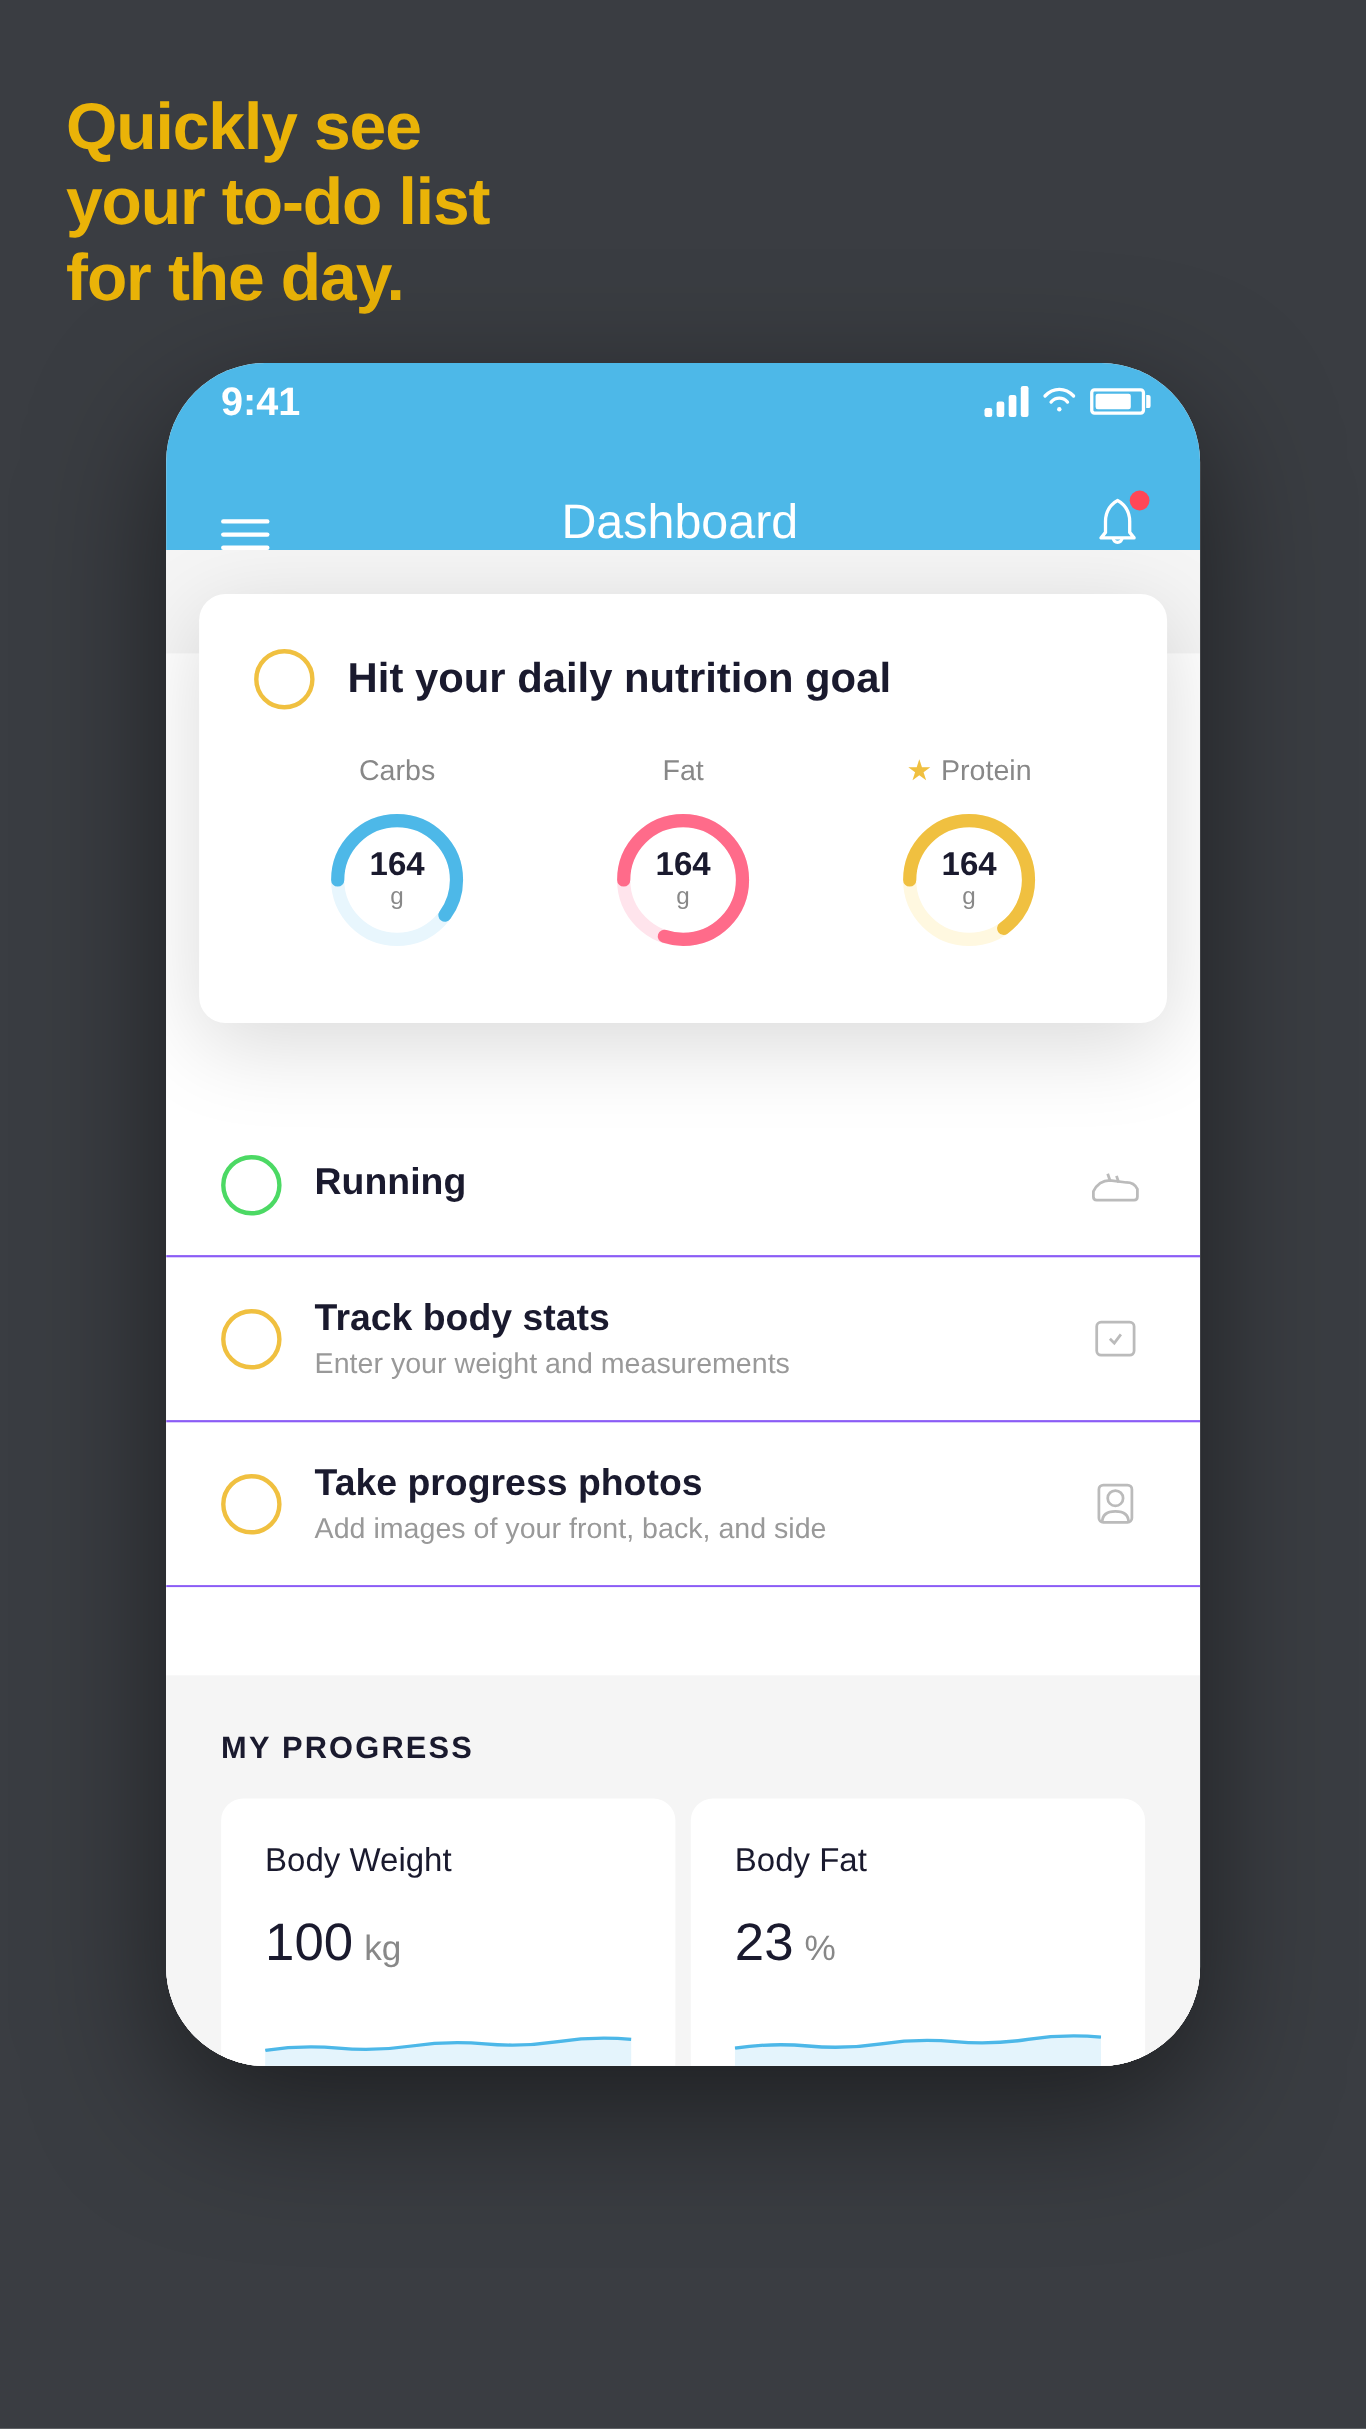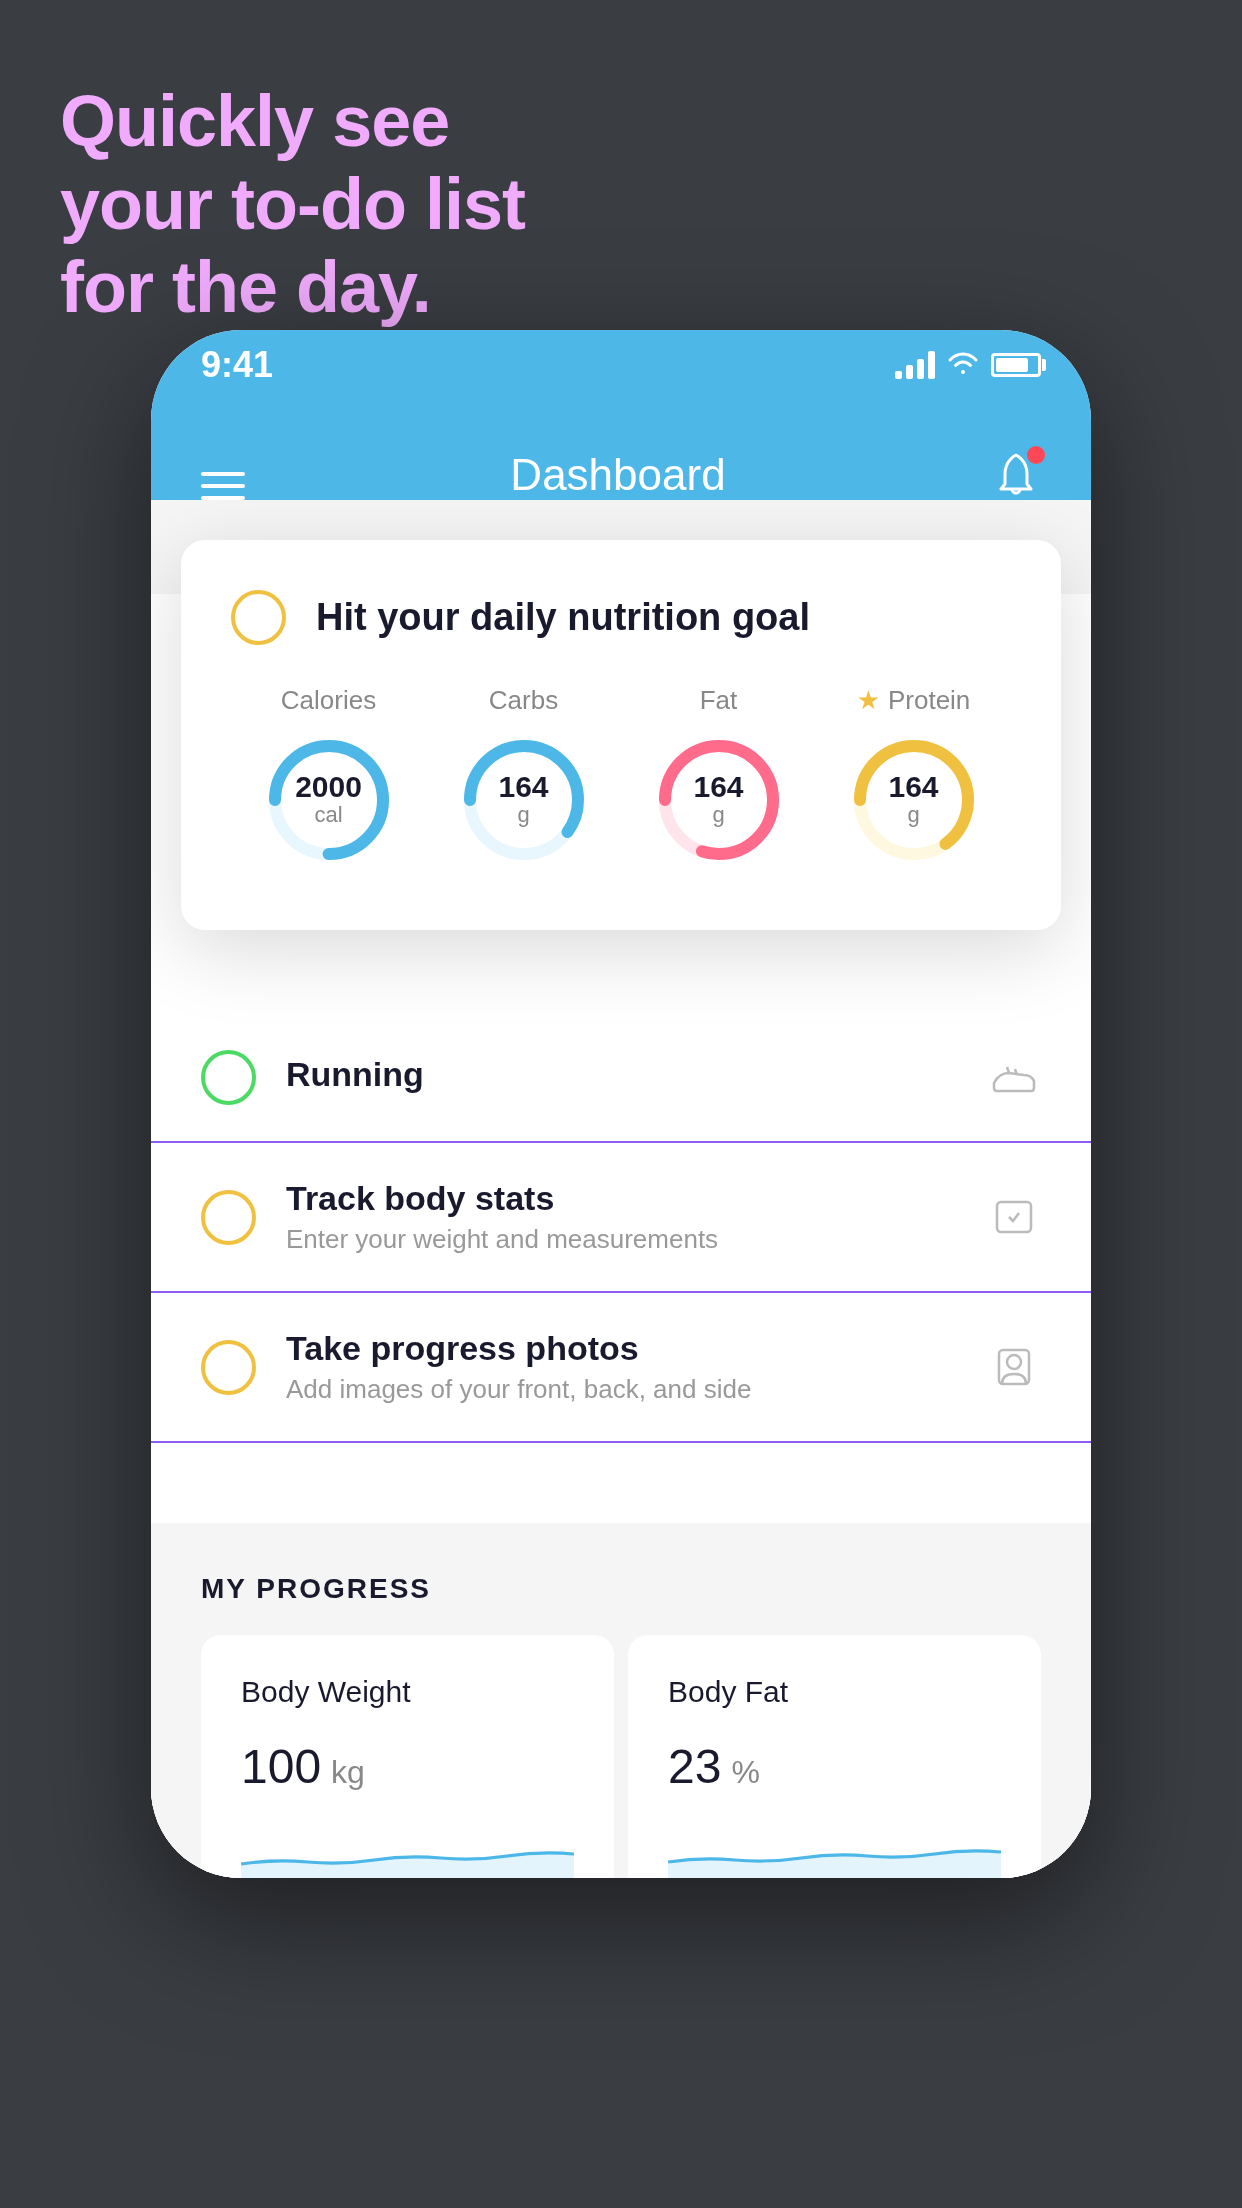--- a/index.html
+++ b/index.html
@@ -11,22 +11,22 @@
       background-color: #3a3d42;
       font-family: -apple-system, BlinkMacSystemFont, 'Helvetica Neue', Arial, sans-serif;
       overflow: hidden;
       position: relative;
     }
 
     .hero-text {
       position: absolute;
       top: 80px;
       left: 60px;
-      color: #f0abfc;
-      font-size: 72px;
+      color: #eab308;
+      font-size: 60px;
       font-weight: 800;
       line-height: 1.15;
       letter-spacing: -1px;
     }
 
     
     .phone-container {
       position: absolute;
       top: 330px;
       left: 50%;
@@ -526,33 +526,20 @@
           </div>
         </div>
       </div>
 
       <div class="floating-card">
         <div class="card-title-row">
           <div class="circle-checkbox"></div>
           <span class="card-title">Hit your daily nutrition goal</span>
         </div>
         <div class="nutrition-circles" id="nutrition-circles-container">
-        <div class="nutrition-item">
-              <div class="nutrition-label">Calories</div>
-              <div class="ring-container">
-      <svg viewBox="0 0 140 140">
-        <circle cx="70" cy="70" r="54" stroke="#e8f6fd" stroke-width="12" fill="none" transform="rotate(-90 70 70)"></circle>
-        <circle cx="70" cy="70" r="54" stroke="#4db8e8" stroke-width="12" fill="none" stroke-dasharray="254.46900494077323 84.82300164692441" stroke-linecap="round" transform="rotate(-90 70 70)"></circle>
-      </svg>
-      <div class="ring-text">
-        <div class="ring-value">2000</div>
-        <div class="ring-unit">cal</div>
-      </div>
-    </div>
-            </div>
             <div class="nutrition-item">
               <div class="nutrition-label">Carbs</div>
               <div class="ring-container">
       <svg viewBox="0 0 140 140">
         <circle cx="70" cy="70" r="54" stroke="#e8f6fd" stroke-width="12" fill="none" transform="rotate(-90 70 70)"></circle>
         <circle cx="70" cy="70" r="54" stroke="#4db8e8" stroke-width="12" fill="none" stroke-dasharray="203.57520395261858 135.71680263507906" stroke-linecap="round" transform="rotate(-90 70 70)"></circle>
       </svg>
       <div class="ring-text">
         <div class="ring-value">164</div>
         <div class="ring-unit">g</div>

